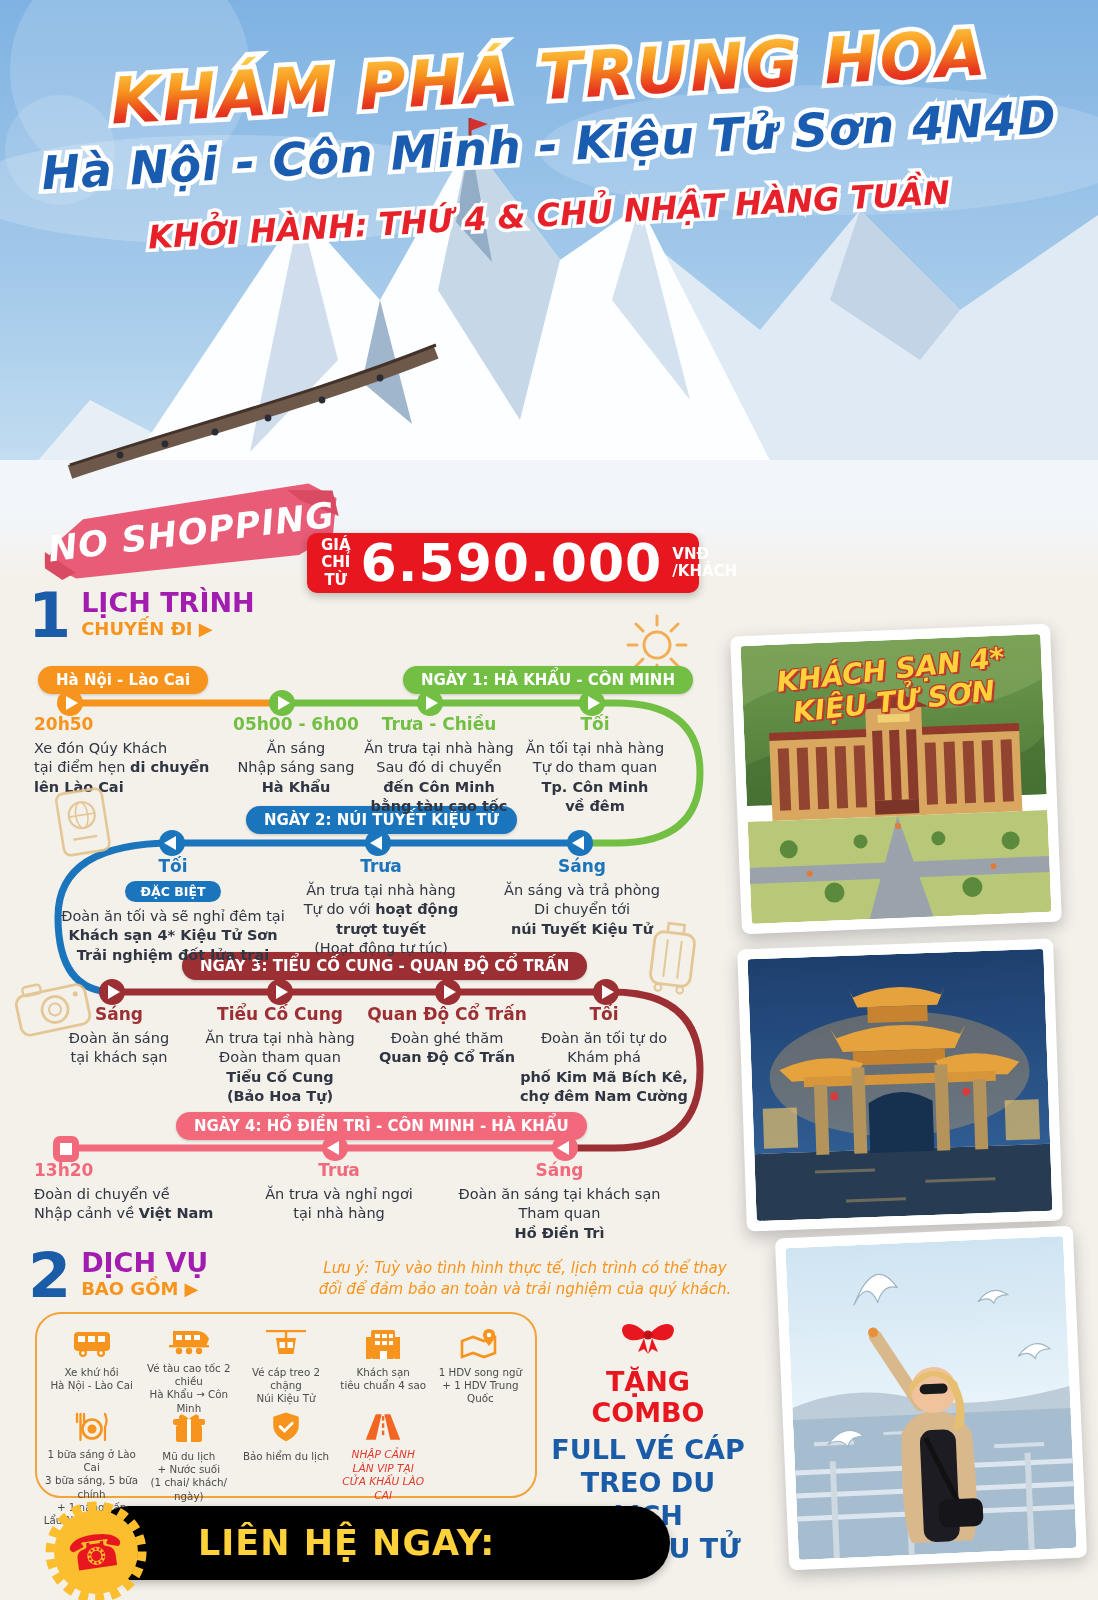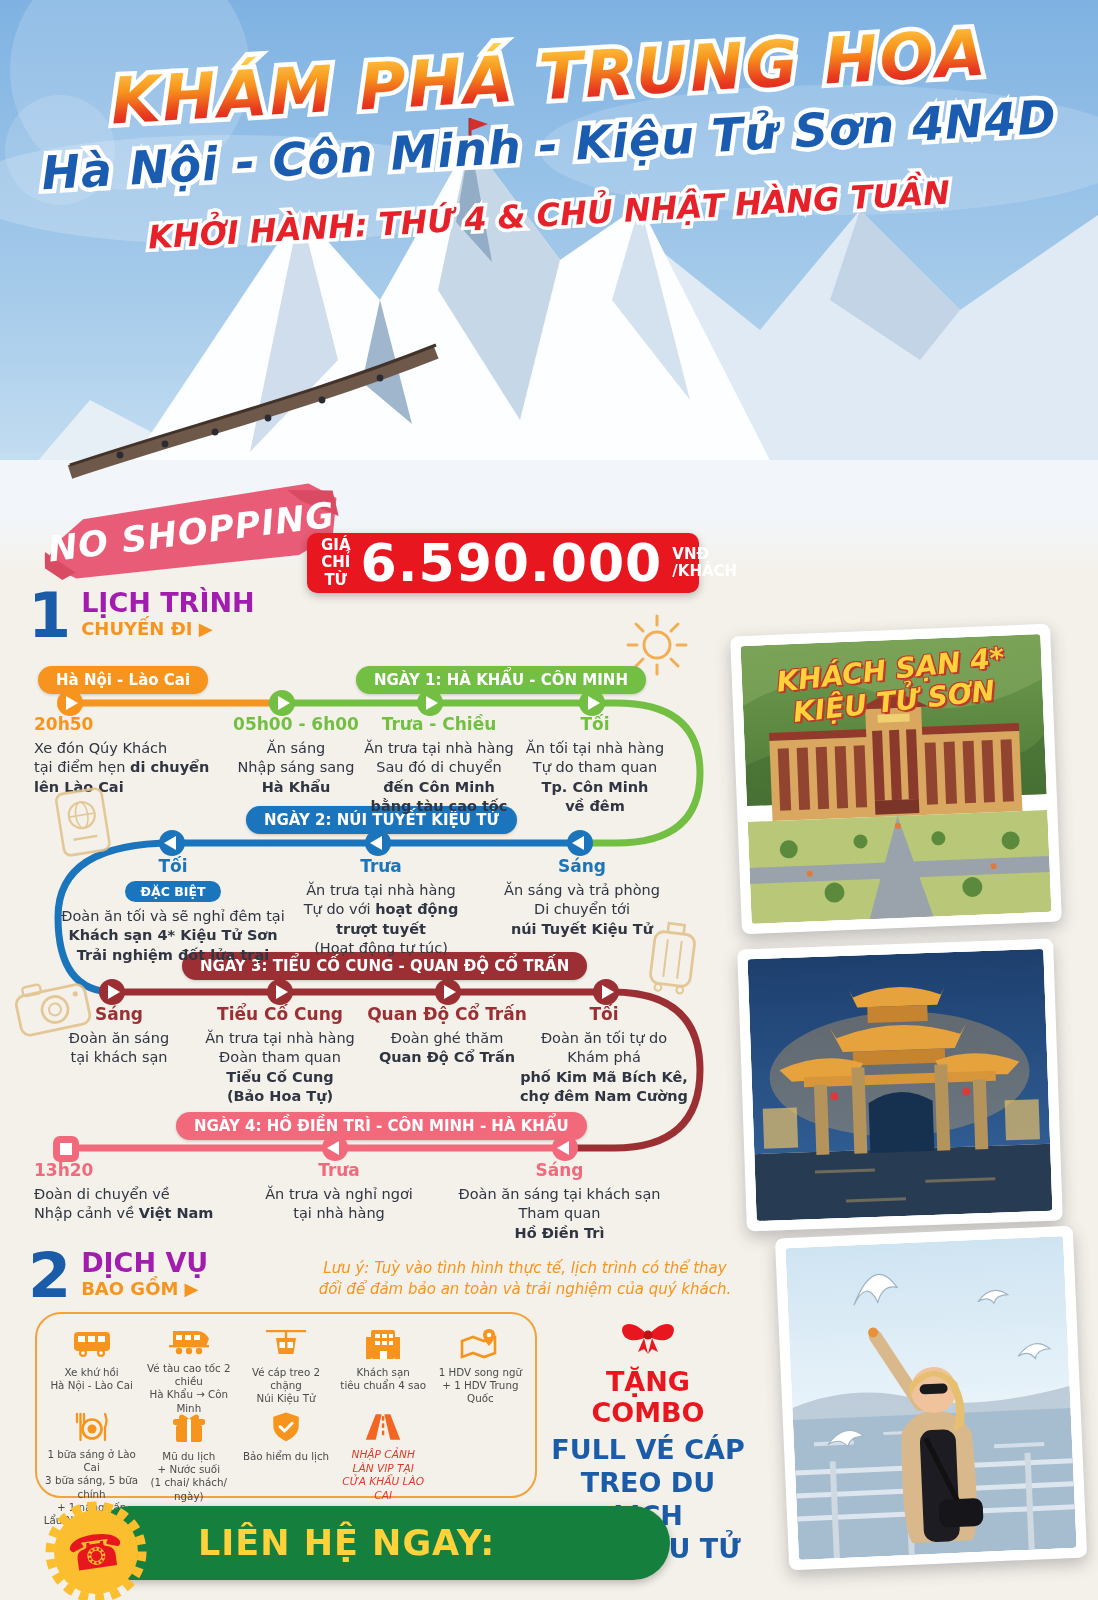--- a/index.html
+++ b/index.html
@@ -85,21 +85,21 @@
   .svc-label{font-size:10.3px;line-height:1.28;color:#4a4a4a;text-align:center;font-weight:500;}
   .svc-cell.hl .svc-label{color:#e2382a;font-weight:normal;font-style:italic;font-size:10.6px;}
 
   
   #combo{left:548px;top:1316px;width:200px;text-align:center;}
   #combo .bow{margin-bottom:6px;}
   #combo .c-title{color:#e8171f;font-size:27px;font-weight:800;margin-bottom:6px;}
   #combo .c-line{color:#1b5ca8;font-size:27px;font-weight:800;line-height:1.22;}
 
   
-  #contact-bar{left:92px;top:1506px;width:578px;height:74px;background:#15803d;border-radius:40px;
+  #contact-bar{left:92px;top:1506px;width:578px;height:74px;background:#000000;border-radius:40px;
     display:flex;align-items:center;box-shadow:0 3px 8px rgba(0,0,0,.25);}
   #contact-bar .txt{margin-left:106px;color:#ffd23b;font-size:35px;font-weight:800;letter-spacing:1px;}
   #phone-badge{left:44px;top:1500px;width:104px;height:104px;}
 
   
   .photo-card{position:absolute;background:#fff;border-radius:8px;padding:10px;
     box-shadow:0 6px 16px rgba(60,60,70,.30);}
   .photo-card .ph-inner{overflow:hidden;border-radius:4px;position:relative;}
   #card-hotel{left:736px;top:630px;transform:rotate(-2.3deg);}
   #card-temple{left:742px;top:944px;transform:rotate(-2deg);}
@@ -204,21 +204,21 @@
     <line x1="4" y1="33" x2="13" y2="33"></line>
       <line x1="53" y1="33" x2="62" y2="33"></line>
     <line x1="12" y1="12" x2="19" y2="19"></line>
       <line x1="47" y1="47" x2="54" y2="54"></line>
     <line x1="54" y1="12" x2="47" y2="19"></line>
       <line x1="19" y1="47" x2="12" y2="54"></line>
   </g>
 </svg>
 
 <div class="pill" id="pill-route">Hà Nội - Lào Cai</div>
-<div class="pill" id="pill-day1" style="background: rgb(114, 191, 68);">NGÀY 1: HÀ KHẨU - CÔN MINH</div>
+<div class="pill" id="pill-day1" style="background: rgb(114, 191, 68); margin-left: 47px;">NGÀY 1: HÀ KHẨU - CÔN MINH</div>
 <div class="pill" id="pill-day2" style="background: rgb(27, 117, 188);">NGÀY 2: NÚI TUYẾT KIỆU TỬ</div>
 <div class="pill" id="pill-day3" style="background: rgb(156, 47, 51);">NGÀY 3: TIỂU CỐ CUNG - QUAN ĐỘ CỔ TRẤN</div>
 <div class="pill" id="pill-day4" style="background: rgb(242, 105, 124);">NGÀY 4: HỒ ĐIỀN TRÌ - CÔN MINH - HÀ KHẨU</div>
 
 <svg id="tl-svg" class="abs" width="720" height="560" viewBox="0 0 720 560">
   <g fill="none" stroke-linecap="round" stroke-width="7">
     <path d="M 70 63 H 272" stroke="#F7941D"></path>
     <path d="M 272 63 H 616 Q 700 63 700 133 Q 700 203 616 203 H 582" stroke="#72BF44"></path>
     <path d="M 582 203 H 174 Q 58 203 58 277 Q 58 352 114 352" stroke="#1B75BC"></path>
     <path d="M 114 352 H 612 Q 700 352 700 430 Q 700 508 614 508 H 567" stroke="#9C2F33"></path>

